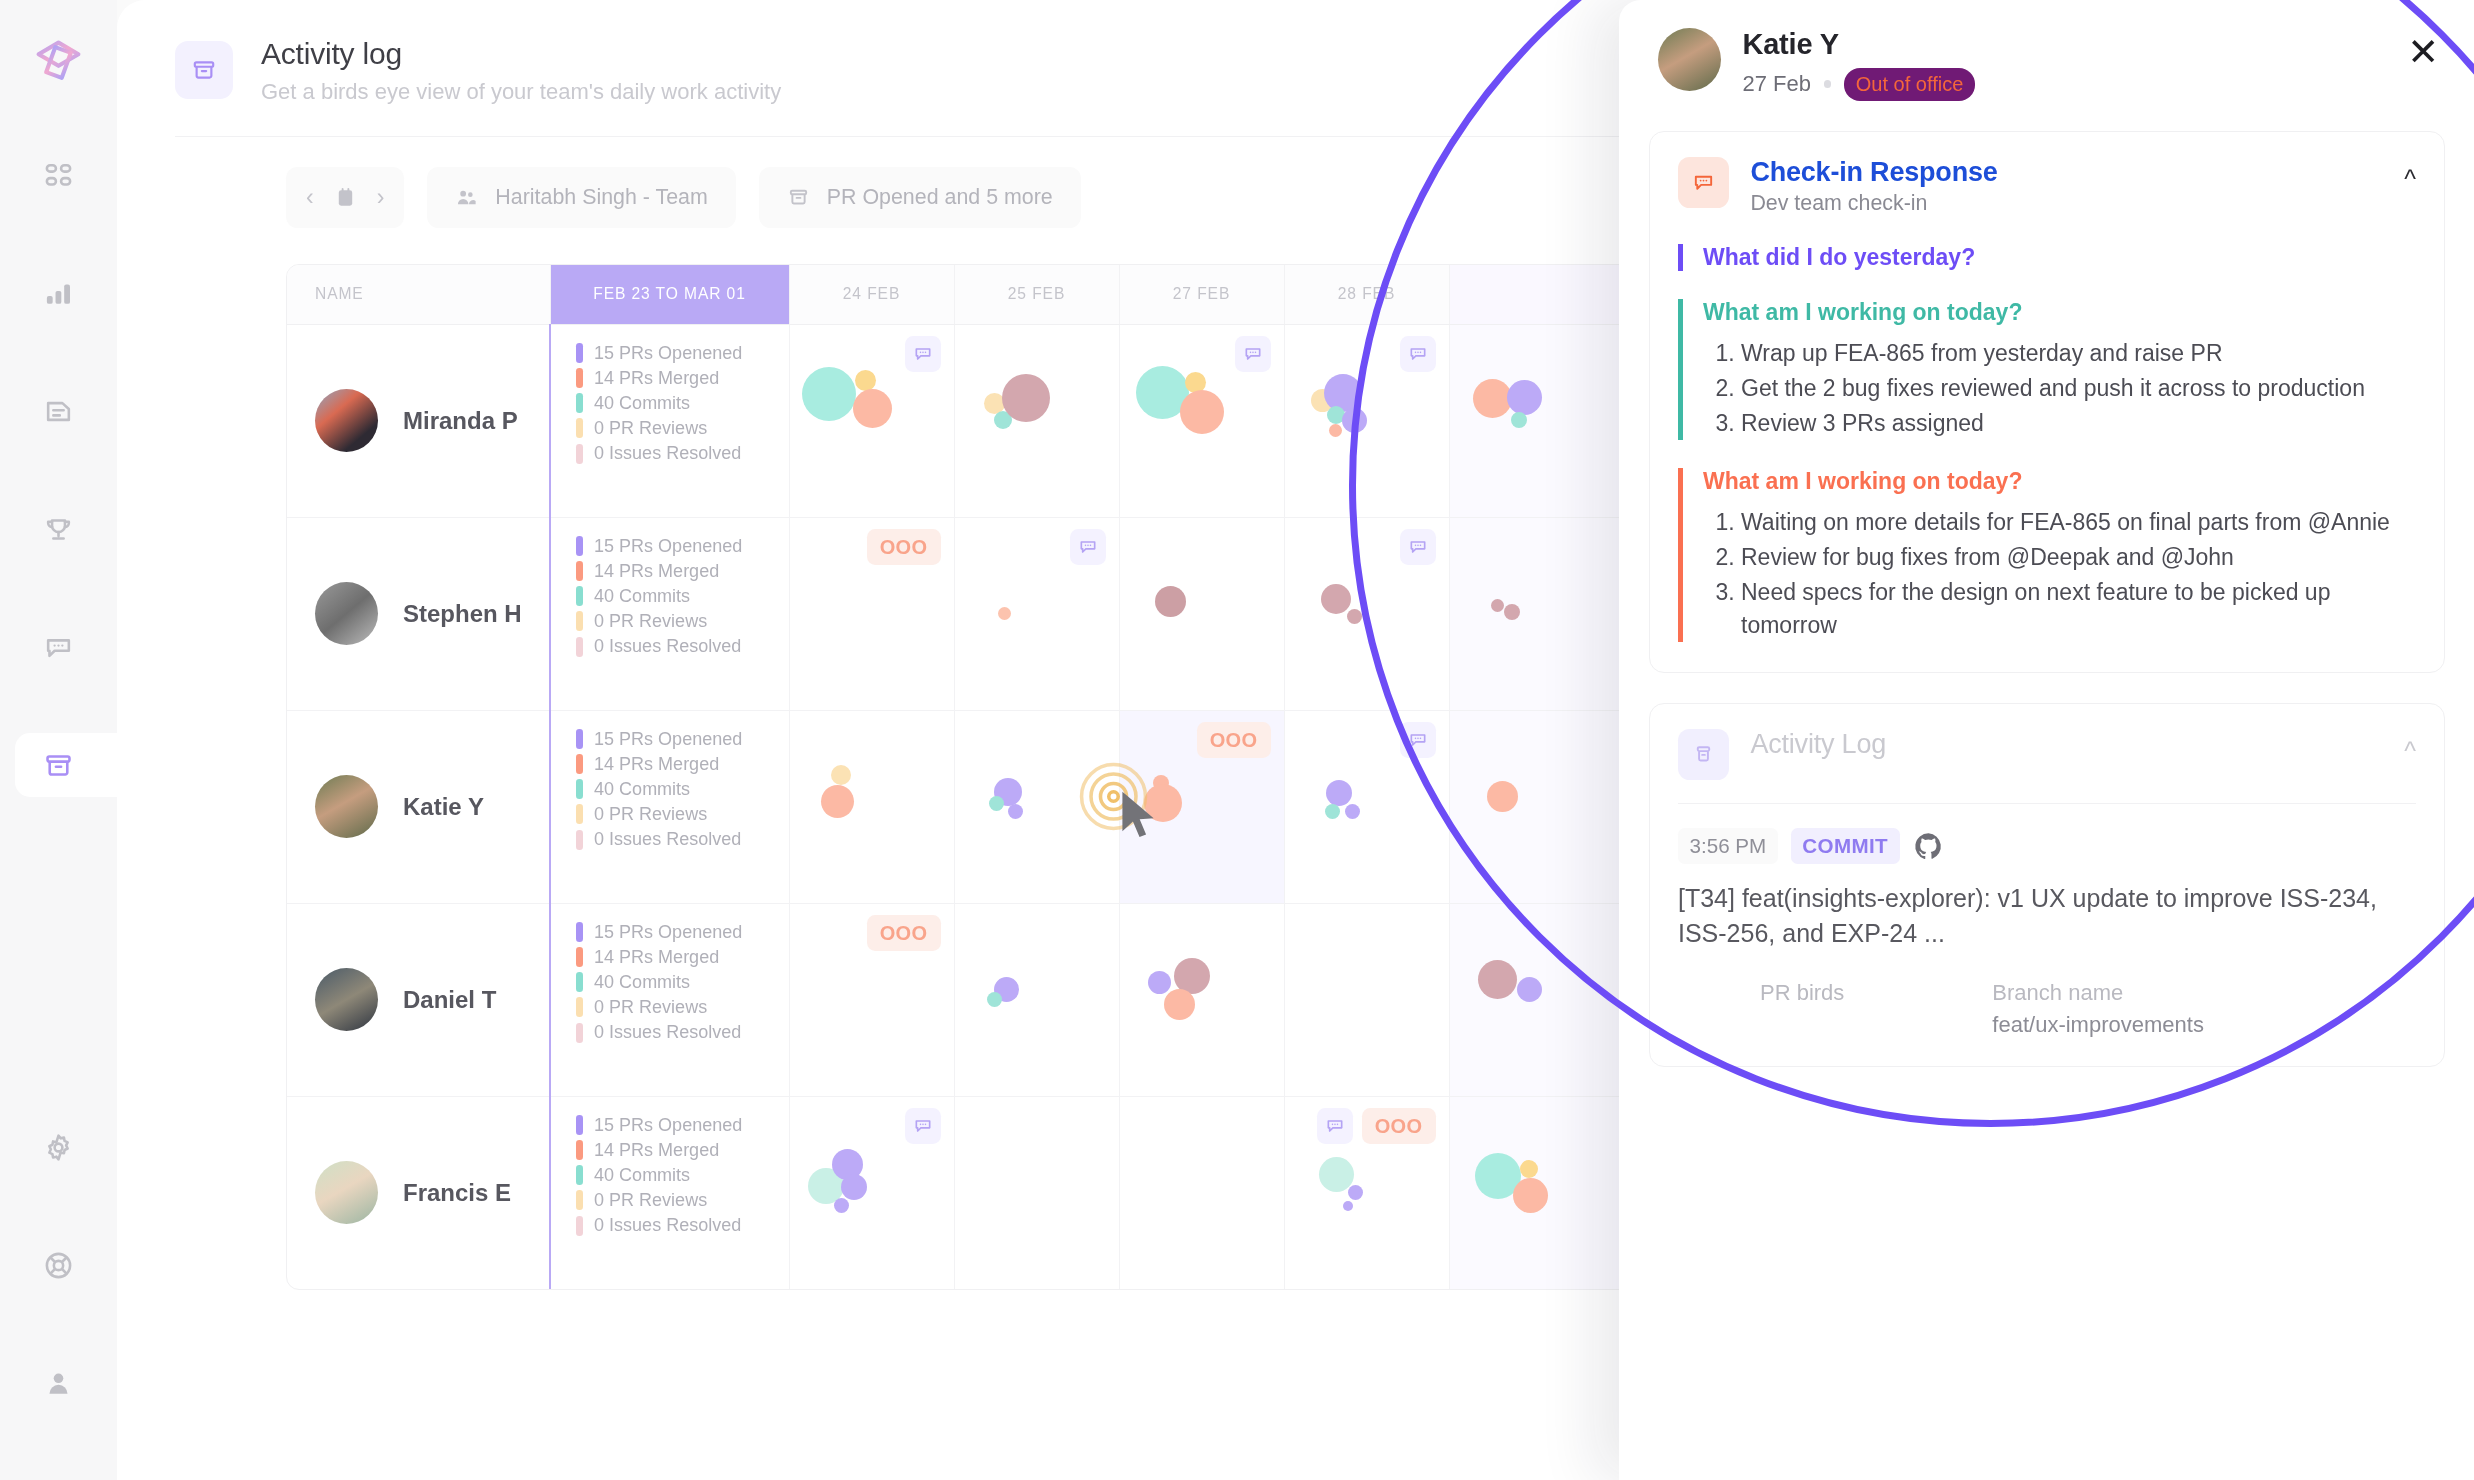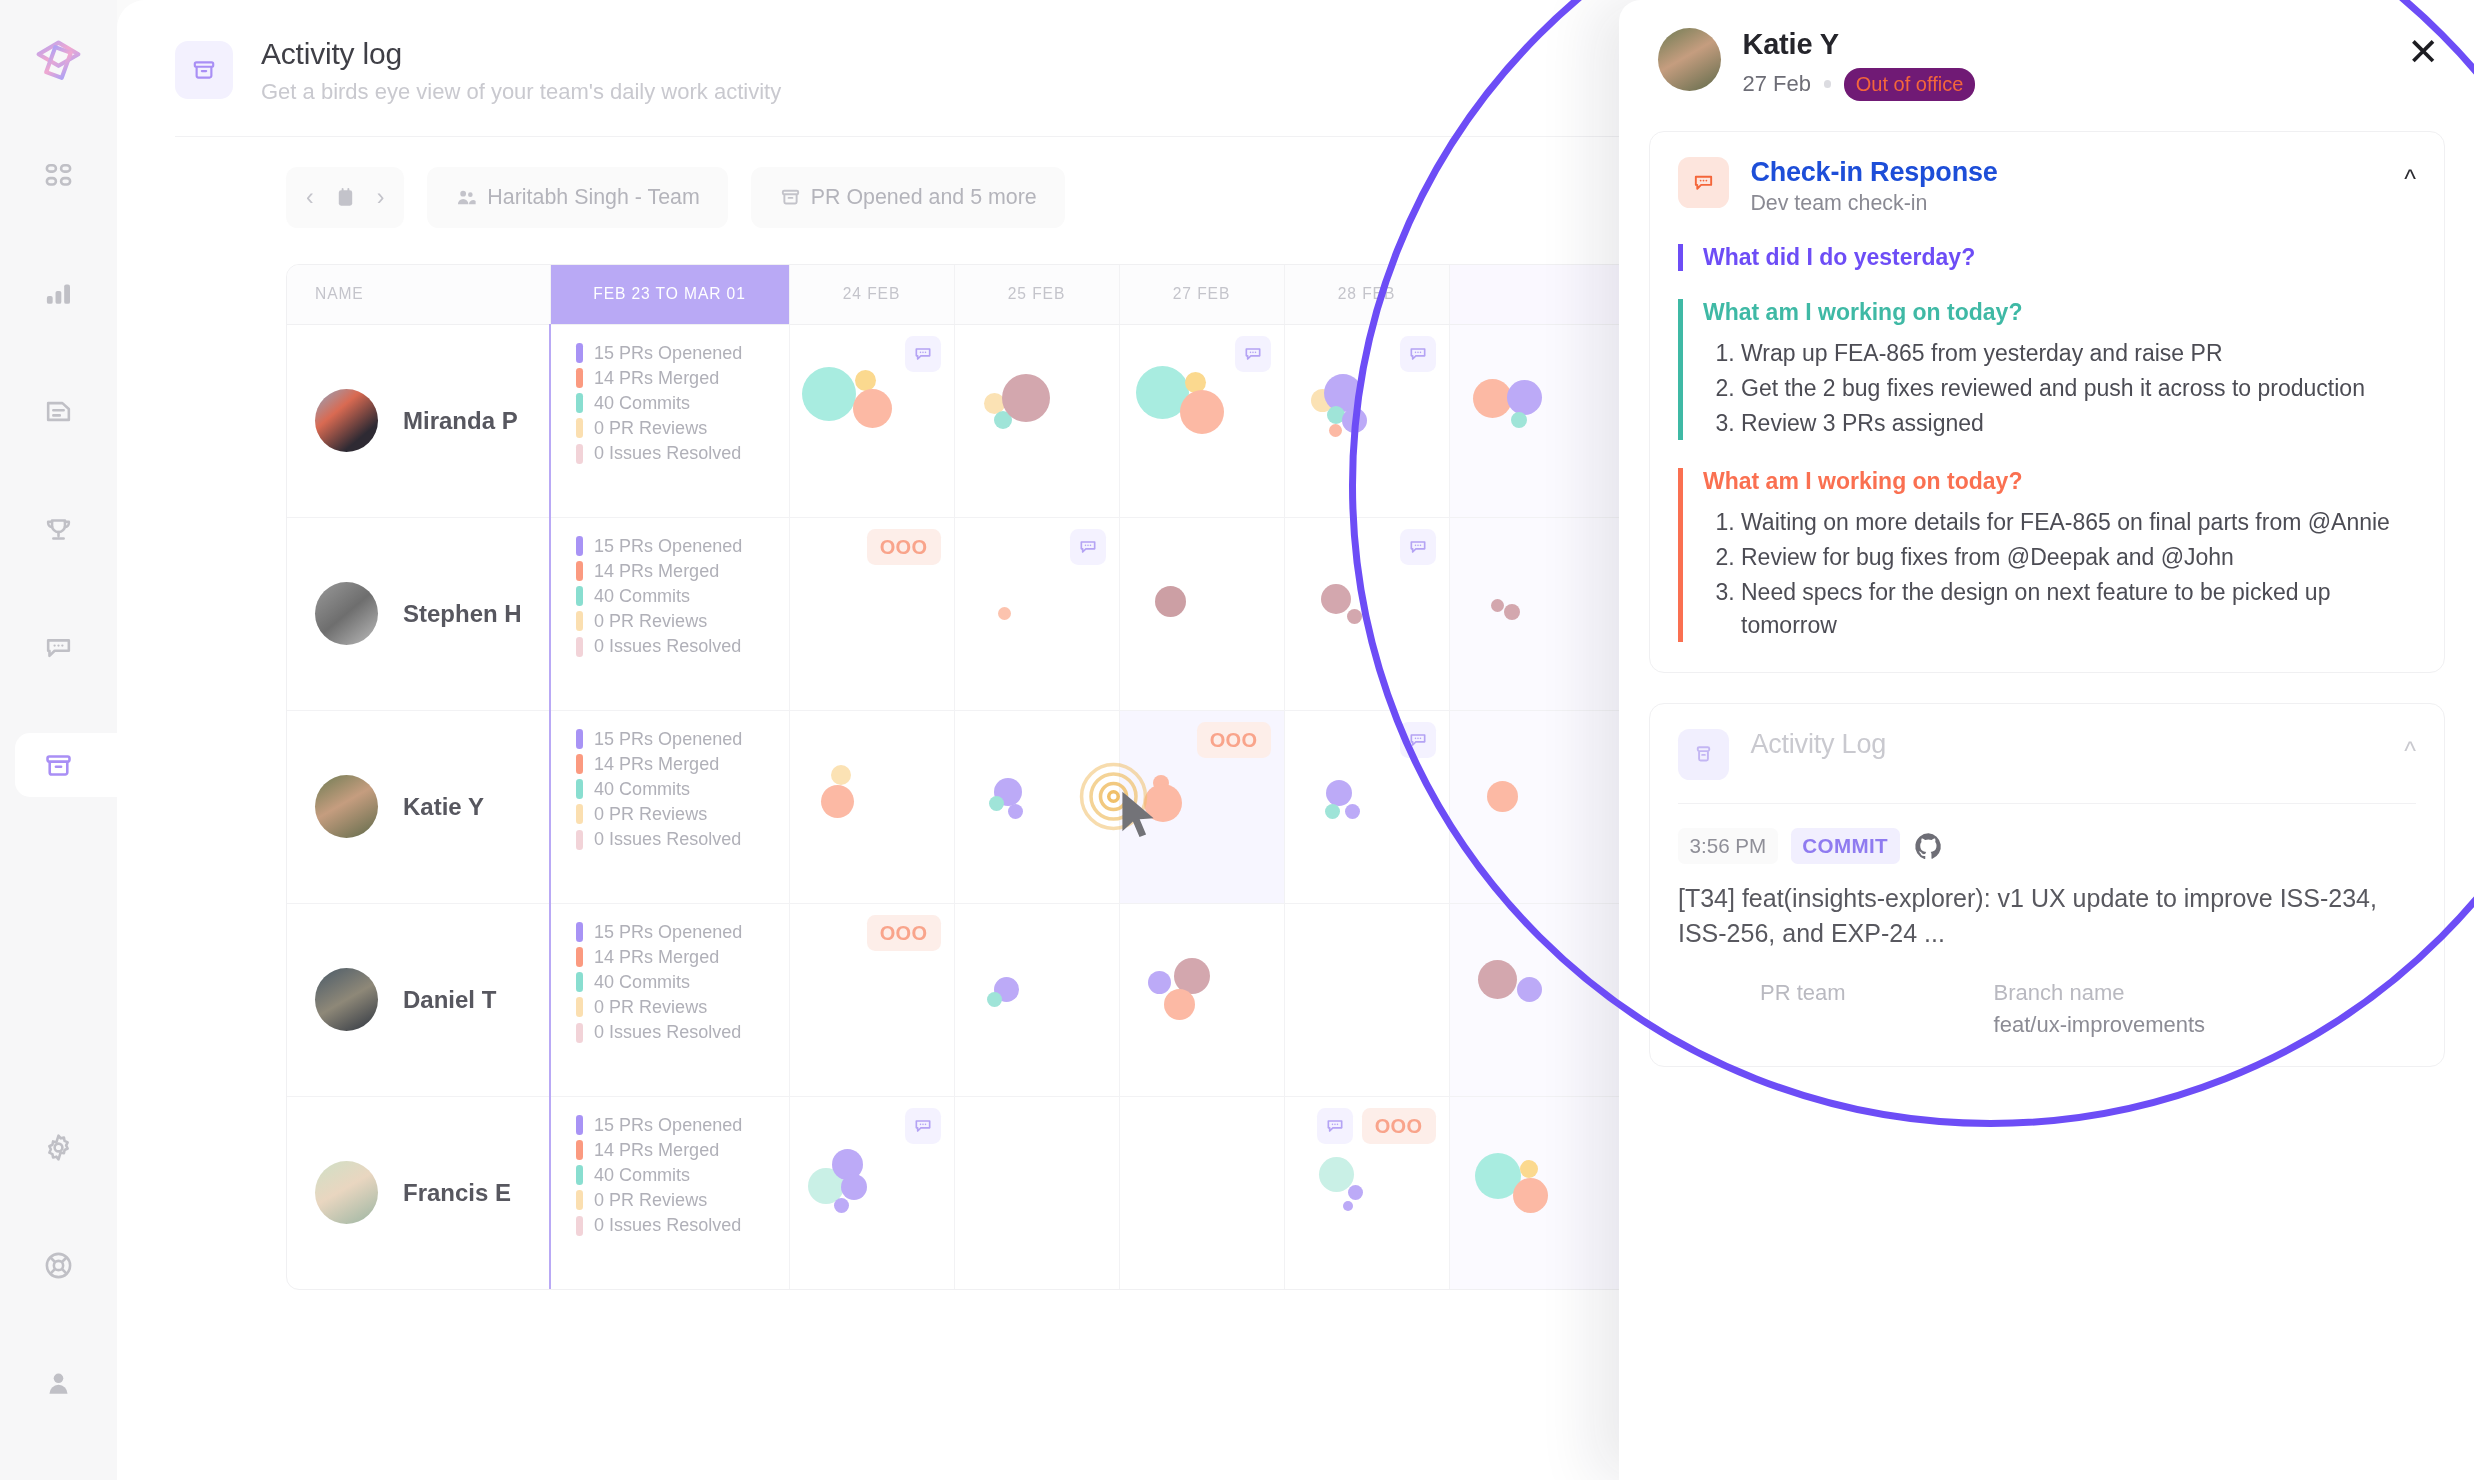--- a/index.html
+++ b/index.html
@@ -46,21 +46,21 @@
   }
   .page-head-icon svg { width: 26px; height: 26px; }
   .page-title { font-size: 30px; color:#3f3f46; font-weight: 400; letter-spacing:-0.2px; line-height: 1.2; }
   .page-sub { font-size: 22px; color:#c9c9cf; margin-top: 7.4px; font-weight:400; }
   .head-divider { margin: 31px 0 0 58px; width: 1448px; height:0.8px; background:#f1f1f3; }
 
   
   .filters { display:flex; align-items:center; gap: 23px; padding: 30px 0 0 169px; }
   .chip {
     background:#fafafa; border-radius: 11.5px; height: 61px;
-    display:flex; align-items:center; gap: 9px; padding: 0 28px;
+    display:flex; align-items:center; gap: 17px; padding: 0 28px;
     font-size: 21.4px; color:#b4b4bb;
   }
   .chip.nav-chip { padding: 0 20px; gap: 20px; }
   .chip svg { width: 23px; height: 23px; flex:none; }
   .chip .arrow { font-size: 23px; color:#c3c3ca; cursor:pointer; }
 
   
   .table-wrap {
     margin: 36px 0 0 169px; width: 1975px;
     border:0.8px solid #f0f0f2; border-radius: 13px; overflow: hidden;
@@ -829,21 +829,21 @@
         <div class="stream-row">
           <span class="time-pill">3:56 PM</span>
           <span class="commit-pill">COMMIT</span>
           <svg class="gh" viewBox="0 0 24 24" fill="#6e6e76">
             <path d="M12 1.8a10.2 10.2 0 0 0-3.2 19.9c.5.1.7-.2.7-.5v-1.9c-2.8.6-3.4-1.3-3.4-1.3-.5-1.2-1.1-1.5-1.1-1.5-.9-.6.1-.6.1-.6 1 .1 1.5 1 1.5 1 .9 1.5 2.4 1.1 3 .8.1-.7.4-1.1.6-1.4-2.2-.3-4.6-1.1-4.6-5 0-1.1.4-2 1-2.7-.1-.3-.4-1.3.1-2.7 0 0 .8-.3 2.7 1a9.4 9.4 0 0 1 5 0c1.9-1.3 2.7-1 2.7-1 .5 1.4.2 2.4.1 2.7.6.7 1 1.6 1 2.7 0 3.9-2.4 4.7-4.6 5 .4.3.7.9.7 1.9v2.8c0 .3.2.6.7.5A10.2 10.2 0 0 0 12 1.8z"></path>
           </svg>
         </div>
         <div class="stream-text">[T34] feat(insights-explorer): v1 UX update to improve ISS-234, ISS-256, and EXP-24 ...</div>
         <div class="meta-grid">
           <div>
-            <div class="meta-lbl">PR team</div>
+            <div class="meta-lbl">PR birds</div>
           </div>
           <div>
             <div class="meta-lbl">Branch name</div>
             <div class="meta-val">feat/ux-improvements</div>
           </div>
         </div>
       </div>
     </div>
   </div>
 

